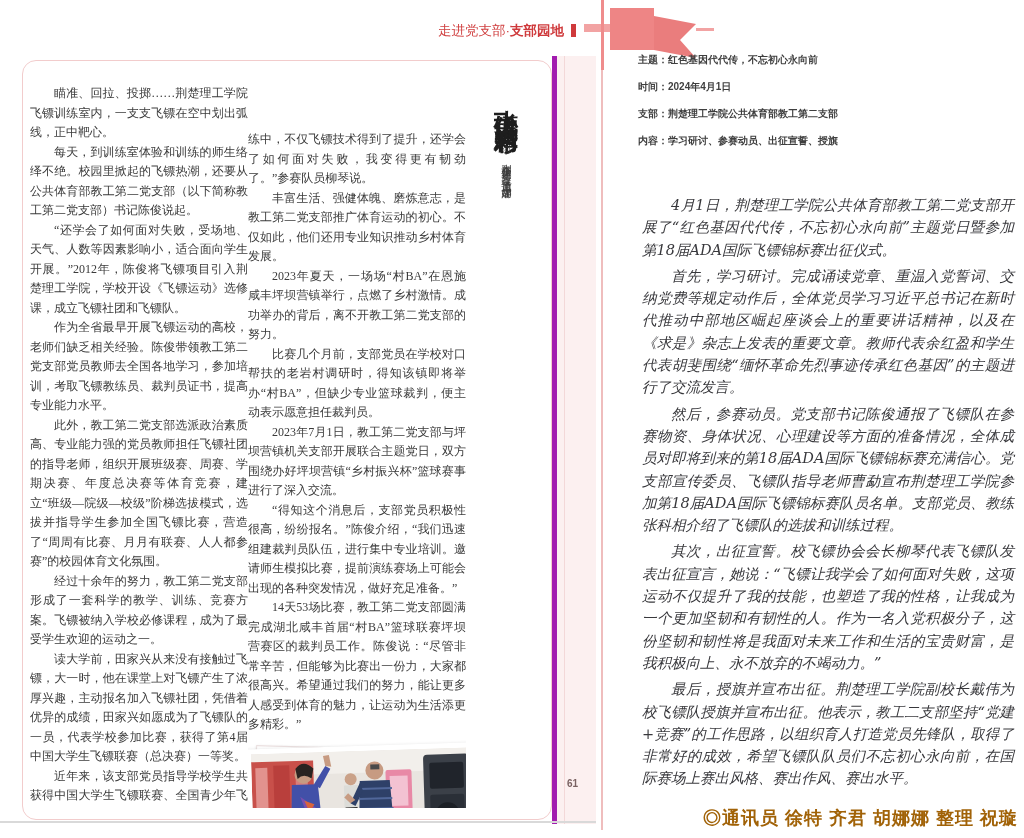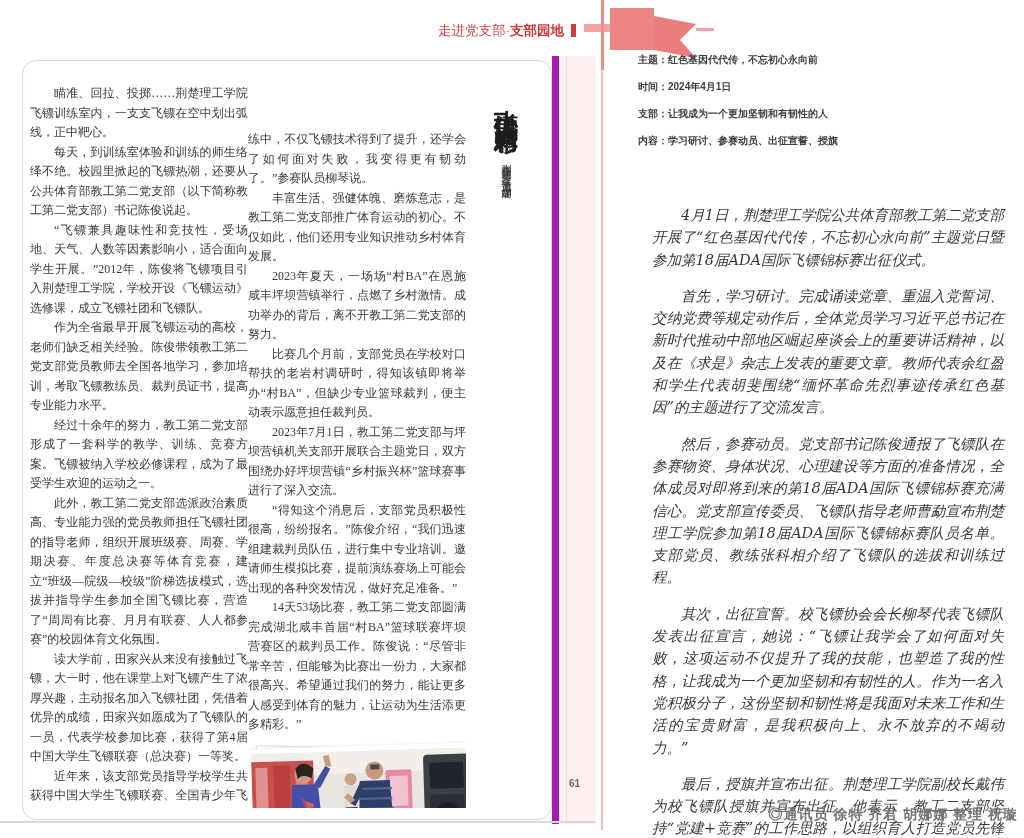--- a/index.html
+++ b/index.html
@@ -9,21 +9,21 @@
   
   .page-left{position:absolute;left:0;top:0;width:596px;height:838px;background:#fff;}
   .lp-bottom-edge{position:absolute;left:0;top:821px;width:596px;height:2px;background:#d9d9d9;}
   .lp-header{position:absolute;left:0;top:22px;width:576px;text-align:right;
              font-family:"Liberation Sans","DejaVu Sans",sans-serif;font-size:13.5px;color:#d04040;}
   .lp-header .hl{font-weight:bold;color:#cf3a3c;}
   .hdr-bar{display:inline-block;width:5px;height:13px;background:#cf3a3c;margin-left:7px;vertical-align:-2px;}
   .lp-border{position:absolute;left:22px;top:60px;width:528px;height:758px;
              border:1px solid #f2cccc;border-radius:14px;}
   .lp-strip{position:absolute;left:552px;top:56px;width:44px;height:768px;background:#fcf0f0;
-            border-left:7px solid #a21caf;}
+            border-left:5px solid #a21caf;}
   .lp-strip .inner-line{position:absolute;left:7px;top:0;width:1px;height:100%;background:#f3d8d8;}
   .page-num{position:absolute;left:10px;top:722px;font-family:"Liberation Sans",sans-serif;
             font-size:10px;font-weight:bold;color:#7a6262;}
 
   .lp-cols{position:absolute;left:30px;top:84px;width:514px;height:724px;display:flex;}
   .col{font-size:12px;line-height:19.5px;text-align:justify;overflow:hidden;}
   .col1{width:218px;height:724px;}
   .col2{width:218px;height:724px;position:relative;}
   .col p{margin:0;text-indent:2em;}
   .col p.cont{text-indent:0;margin-top:46px;}
@@ -47,46 +47,46 @@
   .page-right{position:absolute;left:596px;top:0;width:428px;height:838px;background:#fff;}
   .rp-rule{position:absolute;left:5px;top:8px;width:2px;height:822px;background:#efbdbd;}
   .rp-flag{position:absolute;left:-12px;top:0;}
   .rp-info{position:absolute;left:42px;top:46px;width:382px;
            font-family:"Liberation Sans","DejaVu Sans",sans-serif;font-weight:bold;
            font-size:10px;color:#3f3f3f;line-height:27px;}
   .rp-info .row{white-space:nowrap;}
   .rp-body{position:absolute;left:42px;top:190px;width:380px;
            font-family:"DejaVu Serif","Liberation Serif",serif;font-style:italic;
            font-size:14.5px;line-height:22.3px;color:#38383c;text-align:justify;}
-  .rp-body p{margin:14px;text-indent:2em;}
+  .rp-body p{margin:4px;text-indent:2em;}
   .rp-credit{position:absolute;left:42px;top:806px;width:380px;text-align:right;
-             font-family:"Liberation Sans",sans-serif;font-weight:bold;font-size:14px;color:#737373;
+             font-family:"Liberation Sans",sans-serif;font-weight:bold;font-size:18px;color:#a16207;
              letter-spacing:1px;}
 </style>
 </head>
 <body>
 
 <div class="canvas">
 
   <div class="page-left">
 
     <div class="lp-header">
       <span>走进党支部</span><span>·</span><span class="hl">支部园地</span><span class="hdr-bar"></span>
     </div>
 
     <div class="lp-border"></div>
 
     <div class="lp-cols">
       <div class="col col1">
         <p>瞄准、回拉、投掷……荆楚理工学院飞镖训练室内，一支支飞镖在空中划出弧线，正中靶心。</p>
         <p>每天，到训练室体验和训练的师生络绎不绝。校园里掀起的飞镖热潮，还要从公共体育部教工第二党支部（以下简称教工第二党支部）书记陈俊说起。</p>
-        <p>“飞镖兼具趣味性和竞技性，受场地、天气、人数等因素影响小，适合面向学生开展。”2012年，陈俊将飞镖项目引入荆楚理工学院，学校开设《飞镖运动》选修课，成立飞镖社团和飞镖队。</p>
+        <p>“还学会了如何面对失败，受场地、天气、人数等因素影响小，适合面向学生开展。”2012年，陈俊将飞镖项目引入荆楚理工学院，学校开设《飞镖运动》选修课，成立飞镖社团和飞镖队。</p>
         <p>作为全省最早开展飞镖运动的高校，老师们缺乏相关经验。陈俊带领教工第二党支部党员教师去全国各地学习，参加培训，考取飞镖教练员、裁判员证书，提高专业能力水平。</p>
+        <p>此外，教工第二党支部选派政治素质高、专业能力强的党员教师担任飞镖社团的指导老师，组织开展班级赛、周赛、学期决赛、年度总决赛等体育竞赛，建立“班级—院级—校级”阶梯选拔模式，选拔并指导学生参加全国飞镖比赛，营造了“周周有比赛、月月有联赛、人人都参赛”的校园体育文化氛围。</p>
         <p>经过十余年的努力，教工第二党支部形成了一套科学的教学、训练、竞赛方案。飞镖被纳入学校必修课程，成为了最受学生欢迎的运动之一。</p>
-        <p>此外，教工第二党支部选派政治素质高、专业能力强的党员教师担任飞镖社团的指导老师，组织开展班级赛、周赛、学期决赛、年度总决赛等体育竞赛，建立“班级—院级—校级”阶梯选拔模式，选拔并指导学生参加全国飞镖比赛，营造了“周周有比赛、月月有联赛、人人都参赛”的校园体育文化氛围。</p>
         <p>读大学前，田家兴从来没有接触过飞镖，大一时，他在课堂上对飞镖产生了浓厚兴趣，主动报名加入飞镖社团，凭借着优异的成绩，田家兴如愿成为了飞镖队的一员，代表学校参加比赛，获得了第4届中国大学生飞镖联赛（总决赛）一等奖。</p>
         <p>近年来，该支部党员指导学校学生共获得中国大学生飞镖联赛、全国青少年飞镖锦标赛等国家级赛事冠军75个。如今，荆楚理工学院学子正在从国内赛场走上世界舞台，参加第18届ADA国际飞镖锦标赛。</p>
 
       </div>
 
       <div class="col col2">
         <p class="cont">练中，不仅飞镖技术得到了提升，还学会了如何面对失败，我变得更有韧劲了。”参赛队员柳琴说。</p>
         <p>丰富生活、强健体魄、磨炼意志，是教工第二党支部推广体育运动的初心。不仅如此，他们还用专业知识推动乡村体育发展。</p>
         <p>2023年夏天，一场场“村BA”在恩施咸丰坪坝营镇举行，点燃了乡村激情。成功举办的背后，离不开教工第二党支部的努力。</p>
         <p>比赛几个月前，支部党员在学校对口帮扶的老岩村调研时，得知该镇即将举办“村BA”，但缺少专业篮球裁判，便主动表示愿意担任裁判员。</p>
@@ -186,21 +186,21 @@
       <rect x="0" y="24" width="26" height="8" fill="#f2a3a3"></rect>
       <rect x="17" y="0" width="3" height="70" fill="#ef8c8c"></rect>
       <rect x="26" y="8" width="44" height="42" fill="#ee8585"></rect>
       <polygon points="70,16 112,24 96,40 112,58 70,50" fill="#ea7d7d"></polygon>
       <rect x="112" y="28" width="18" height="3" fill="#f2a3a3"></rect>
     </svg>
 
     <div class="rp-info">
       <div class="row"><span>主题：</span><span>红色基因代代传，不忘初心永向前</span></div>
       <div class="row"><span>时间：</span><span>2024年4月1日</span></div>
-      <div class="row"><span>支部：</span><span>让我成为一个更加坚韧和有韧性的人</span></div>
+      <div class="row"><span>支部：</span><span>荆楚理工学院公共体育部教工第二支部</span></div>
       <div class="row"><span>内容：</span><span>学习研讨、参赛动员、出征宣誓、授旗</span></div>
     </div>
 
     <div class="rp-body">
       <p>4月1日，荆楚理工学院公共体育部教工第二党支部开展了“红色基因代代传，不忘初心永向前”主题党日暨参加第18届ADA国际飞镖锦标赛出征仪式。</p>
       <p>首先，学习研讨。完成诵读党章、重温入党誓词、交纳党费等规定动作后，全体党员学习习近平总书记在新时代推动中部地区崛起座谈会上的重要讲话精神，以及在《求是》杂志上发表的重要文章。教师代表余红盈和学生代表胡斐围绕“缅怀革命先烈事迹传承红色基因”的主题进行了交流发言。</p>
       <p>然后，参赛动员。党支部书记陈俊通报了飞镖队在参赛物资、身体状况、心理建设等方面的准备情况，全体成员对即将到来的第18届ADA国际飞镖锦标赛充满信心。党支部宣传委员、飞镖队指导老师曹勐宣布荆楚理工学院参加第18届ADA国际飞镖锦标赛队员名单。支部党员、教练张科相介绍了飞镖队的选拔和训练过程。</p>
       <p>其次，出征宣誓。校飞镖协会会长柳琴代表飞镖队发表出征宣言，她说：“飞镖让我学会了如何面对失败，这项运动不仅提升了我的技能，也塑造了我的性格，让我成为一个更加坚韧和有韧性的人。作为一名入党积极分子，这份坚韧和韧性将是我面对未来工作和生活的宝贵财富，是我积极向上、永不放弃的不竭动力。”</p>
       <p>最后，授旗并宣布出征。荆楚理工学院副校长戴伟为校飞镖队授旗并宣布出征。他表示，教工二支部坚持“党建+竞赛”的工作思路，以组织育人打造党员先锋队，取得了非常好的成效，希望飞镖队队员们不忘初心永向前，在国际赛场上赛出风格、赛出作风、赛出水平。</p>
     </div>

